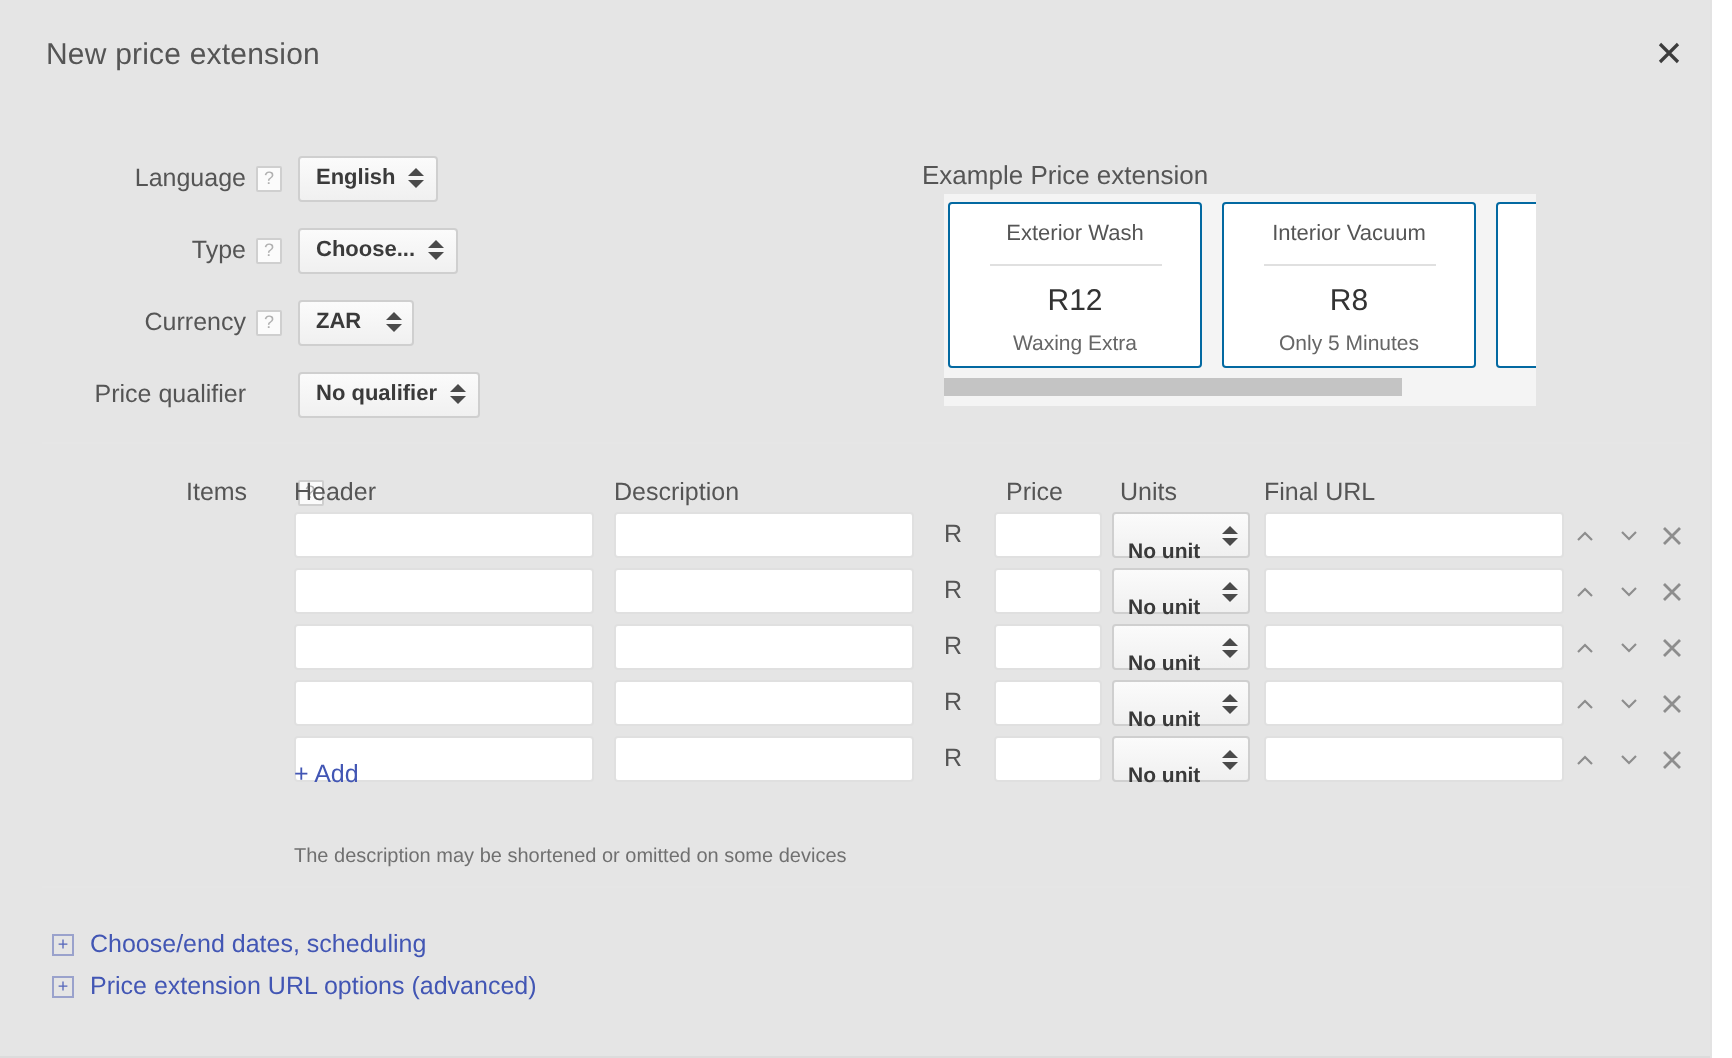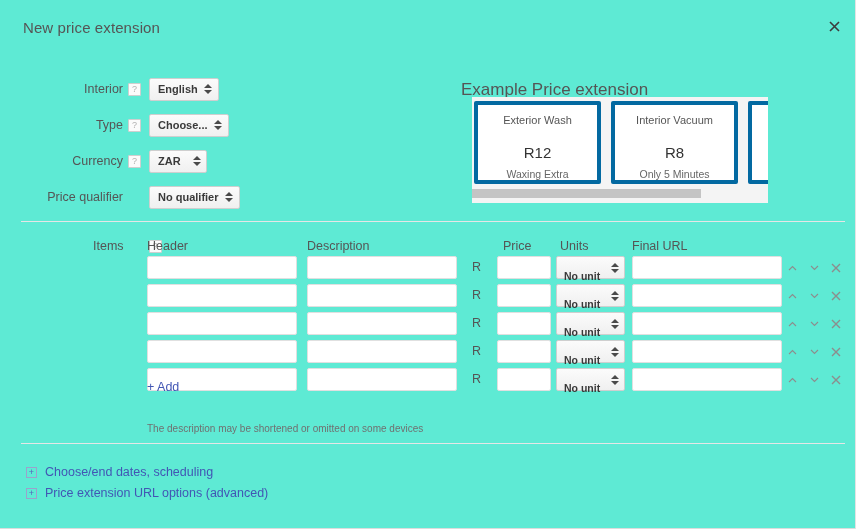--- a/index.html
+++ b/index.html
@@ -6,21 +6,21 @@
   html, body {
     margin: 0; padding: 0;
     width: 866px; height: 529px;
     background: #ffffff;
     font-family: "Liberation Sans", sans-serif;
     overflow: hidden;
   }
   #app {
     position: relative;
     width: 866px; height: 529px;
-    background: #5eead4;
+    background: #e5e5e5;
     border-bottom: 1px solid #dcdcdc;
   }
 
   
   .win-scroll {
     position: absolute; top: 0; right: 0;
     width: 11px; height: 529px;
     background: #ffffff;
     border-left: 1px solid #e3e3e3;
   }
@@ -111,40 +111,40 @@
     border-left: 4px solid transparent;
     border-right: 4px solid transparent;
   }
   .sel .spin i.up { border-bottom: 4px solid #4a4a4a; }
   .sel .spin i.dn { border-top: 4px solid #4a4a4a; }
 
   
   .preview-label {
     position: absolute;
     left: 461px; top: 80px;
-    font-size: 17px; color: #555555;
+    font-size: 13px; color: #555555;
     white-space: nowrap;
   }
   .preview-box {
     position: absolute;
     left: 472px; top: 97px;
     width: 296px; height: 106px;
     background: #f4f4f4;
     overflow: hidden;
   }
   .preview-cards {
     position: absolute;
     left: 0; top: 4px;
     display: flex; gap: 10px;
     padding-left: 2px;
   }
   .pcard {
     width: 127px; height: 83px;
     background: #ffffff;
-    border: 4px solid #0369a1;
+    border: 1px solid #0369a1;
     border-radius: 2px;
     display: flex; flex-direction: column;
     align-items: center;
     padding-top: 9px;
     flex: 0 0 auto;
   }
   .pcard-head {
     font-size: 11px; color: #555555;
     white-space: nowrap;
   }
@@ -273,21 +273,21 @@
 <div id="app">
 
   <div class="dialog-title">New price extension</div>
   <div class="close-btn">
     <svg width="11" height="11" viewBox="0 0 11 11" aria-hidden="true">
       <path d="M1 1 L10 10 M10 1 L1 10" stroke="#3c3c3c" stroke-width="1.6" fill="none"></path>
     </svg>
   </div>
 
   <div class="form-row" style="top:77px">
-    <span class="form-label">Interior</span>
+    <span class="form-label">Language</span>
     <span class="help-icon">?</span>
     <span class="sel" style="min-width:58px">
       <span>English</span>
       <span class="spin">
           <i class="up"></i>
           <i class="dn"></i>
         </span>
     </span>
   </div>
 

